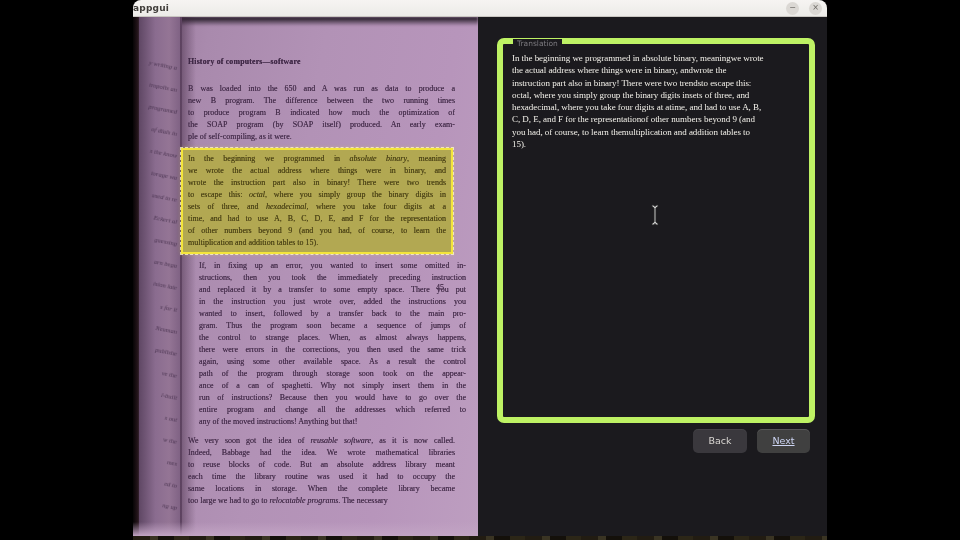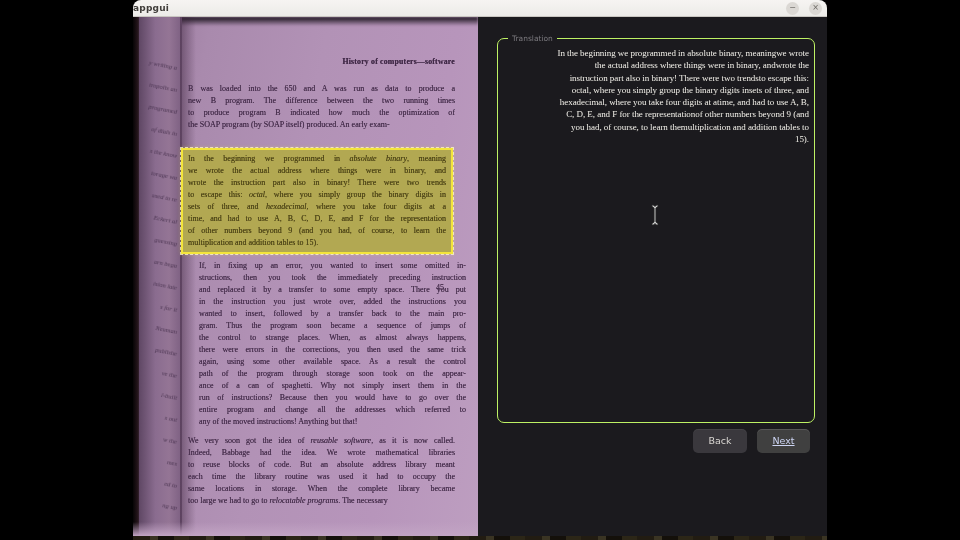--- a/index.html
+++ b/index.html
@@ -33,41 +33,41 @@
            padding:40px 5px 0 0; }
   .left-page .bl { text-align:right; font-family:"Liberation Serif", serif; font-style:italic;
            font-size:6.5px; color:#3f2a46; opacity:.82; line-height:22px;
            transform:rotate(11deg); transform-origin:right center; filter:blur(.45px);
            white-space:nowrap; overflow:visible; }
   .spine-shadow { position:absolute; left:47px; top:0; width:16px; height:100%;
            background:linear-gradient(90deg,rgba(58,34,58,.5),rgba(58,34,58,0)); }
 
   .book-text { font-family:"Liberation Serif", serif; font-size:8px; color:#472f4d;
                text-shadow:0 0 .6px rgba(71,47,77,.85); }
-  .page-header { position:absolute; left:55px; top:40px; width:267px; text-align:right;
+  .page-header { position:absolute; left:55px; top:40px; width:267px; 
                font-weight:bold; font-size:7.8px; letter-spacing:.2px; color:#402947; }
   .book-par { position:absolute; width:267px; }
   .book-par .bl { line-height:12px; text-align:justify; text-align-last:justify; white-space:normal; }
   .book-par .bl:last-child { text-align-last:left; }
   .it { font-style:italic; }
   .p1 { left:55px; top:66px; }
   .p3 { left:66px; top:243px; }
   .p4 { left:55px; top:418px; }
   .highlight-box { position:absolute; left:48px; top:131px; width:272px;
                border:2px solid #f3e43b; outline:1px dashed rgba(255,252,205,.75);
                background:#b2a852; padding:3px 5px; box-shadow:0 0 4px rgba(243,228,59,.35); }
   .highlight-box .bl { line-height:12px; text-align:justify; text-align-last:justify; color:#4e4517;
                text-shadow:0 0 .6px rgba(78,69,23,.85); }
   .highlight-box .bl:last-child { text-align-last:left; }
   .page-number { position:absolute; left:303px; top:266px; font-size:8px; color:#4a3150; }
 
   
   .panel { position:absolute; left:345px; top:17px; width:349px; height:519px; background:#1b1a1e; }
   .frame { position:absolute; left:19px; top:21px; width:318px; height:385px;
-           border:1px solid #bef264; border-radius:7px;text-align:right; }
+           border:6px solid #bef264; border-radius:7px; }
   .frame-label { position:absolute; left:10px; top:-5px; background:#1b1a1e; padding:0 4px;
            font-size:7.5px; color:#7b797e; }
   .trans-text { position:absolute; left:9px; top:8px; width:302px;
            font-size:9px; color:#f3f1ea; }
   .trans-text .bl { line-height:12.3px; white-space:nowrap; letter-spacing:-.05px;font-family:Liberation Serif, serif; }
   .btn { position:absolute; top:412px; height:24px; border-radius:5px; border:none;
          font-family:"DejaVu Sans", sans-serif; font-size:9.5px; text-align:center;
          line-height:24px; cursor:pointer; }
   .btn-back { left:215px; width:54px; background:#3a383d; color:#d9d6d2;
          box-shadow:inset 0 1px 0 rgba(255,255,255,.05); }
@@ -124,20 +124,21 @@
         </div>
       <div class="spine-shadow"></div>
 
       <div class="page-header book-text">History of computers—software</div>
 
       <div class="book-par p1 book-text">
           <div class="bl">B was loaded into the 650 and A was run as data to produce a</div>
           <div class="bl">new B program. The difference between the two running times</div>
           <div class="bl">to produce program B indicated how much the optimization of</div>
           <div class="bl">the SOAP program (by SOAP itself) produced. An early exam-</div>
+          <div class="bl">ple of self-compiling, as it were.</div>
         </div>
 
       <div class="highlight-box book-text">
           <div class="bl"><span>In the beginning we programmed in </span><span class="it">absolute binary</span><span>, meaning</span></div>
           <div class="bl"><span>we wrote the actual address where things were in binary, and</span></div>
           <div class="bl"><span>wrote the instruction part also in binary! There were two trends</span></div>
           <div class="bl"><span>to escape this: </span><span class="it">octal</span><span>, where you simply group the binary digits in</span></div>
           <div class="bl"><span>sets of three, and </span><span class="it">hexadecimal</span><span>, where you take four digits at a</span></div>
           <div class="bl"><span>time, and had to use A, B, C, D, E, and F for the representation</span></div>
           <div class="bl"><span>of other numbers beyond 9 (and you had, of course, to learn the</span></div>

